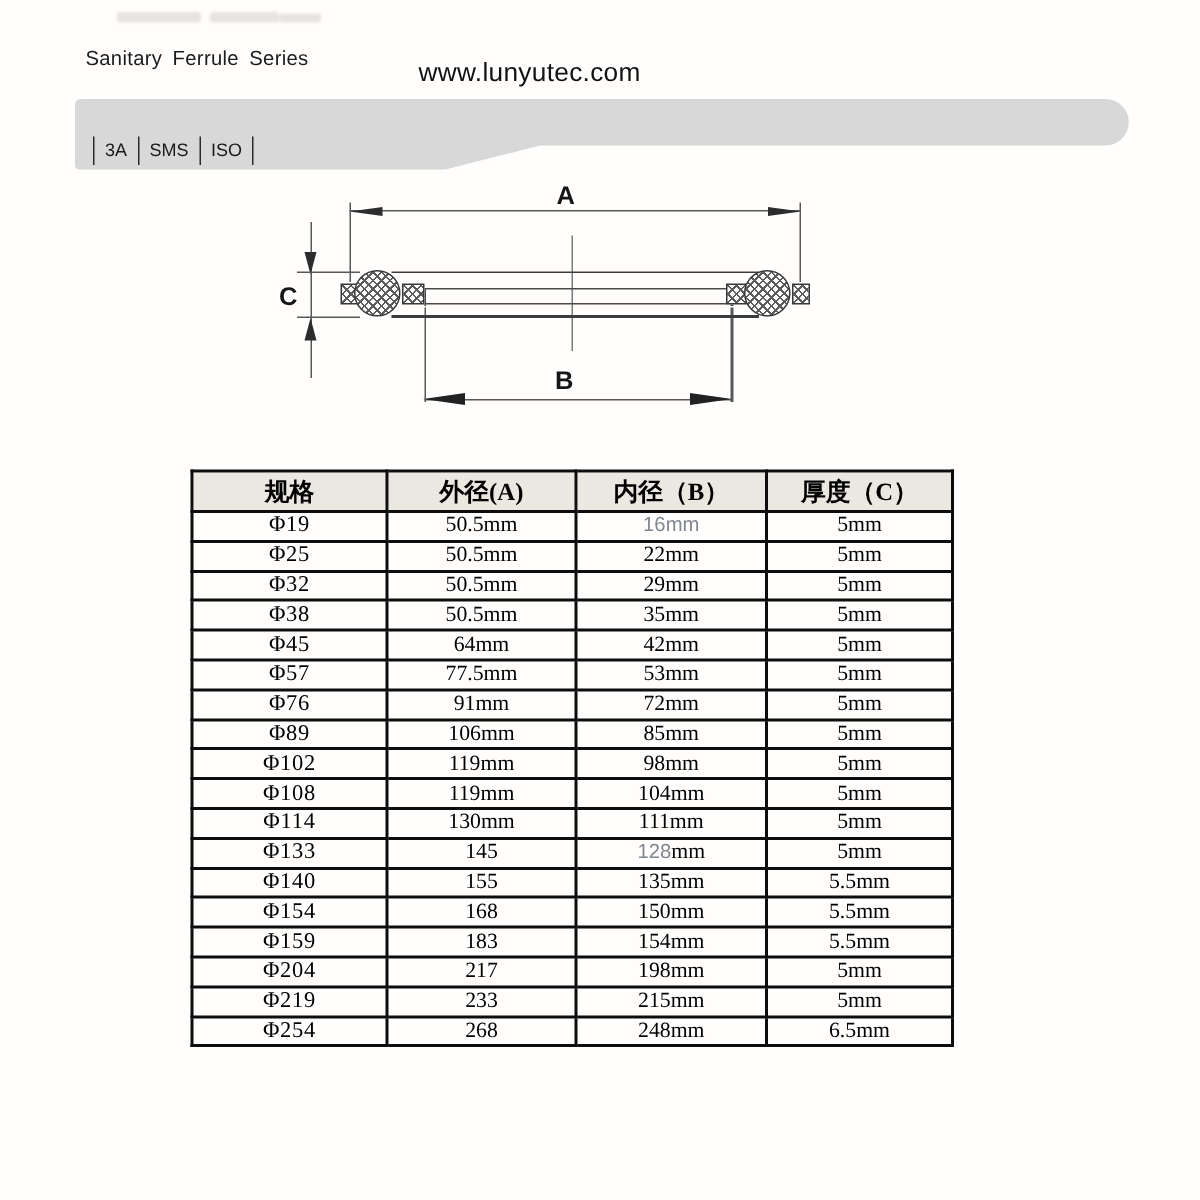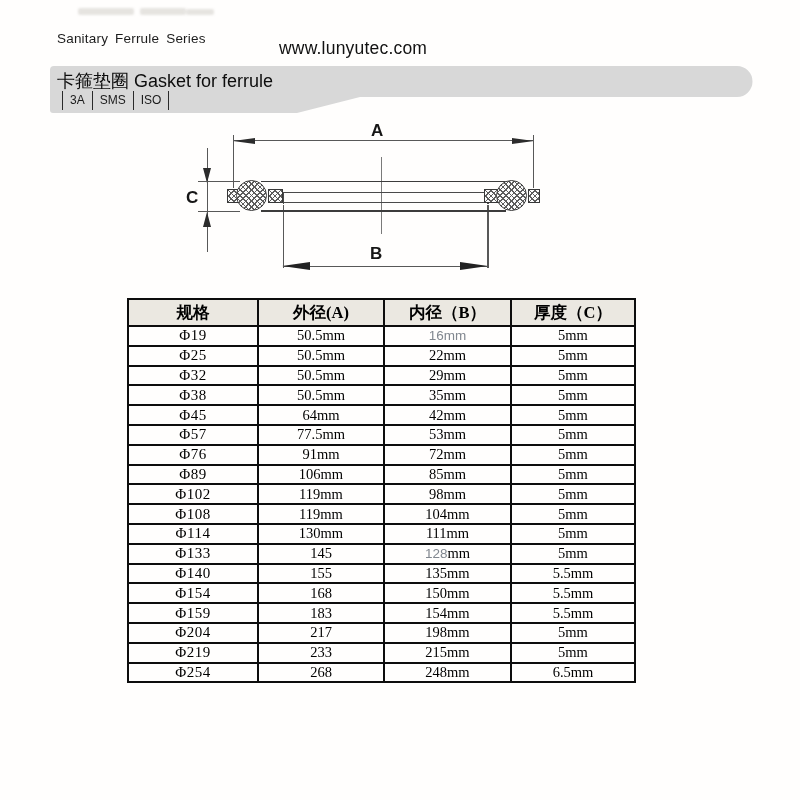--- a/index.html
+++ b/index.html
@@ -81,21 +81,21 @@
   .bead-l { left:236px; top:180px; }
   .bead-r { left:496px; top:180px; }
   .tab { position:absolute; height:14px; top:189px; border:1.4px solid #383838; }
   .tab-lo { left:227px; width:12px; }
   .tab-li { left:268px; width:15px; }
   .tab-ri { left:484px; width:15px; }
   .tab-ro { left:528px; width:12px; }
 
   
   .spec-table {
-    position:absolute; left:127px; top:298px; width:507px;
+    position:absolute; left:127px; top:313px; width:507px;
     border-collapse:collapse; table-layout:fixed;
     font-family:"Liberation Serif", serif;
   }
   .spec-table th, .spec-table td {
     border:2px solid #0d0d0d; text-align:center; vertical-align:middle; padding:0;
     overflow:hidden; white-space:nowrap;
   }
   .spec-table thead th {
     height:27px; background:#ebe8e1; font-size:16.5px; font-weight:700; color:#000;
   }
@@ -111,21 +111,20 @@
   <div class="smudge sm1"></div>
   <div class="smudge sm2"></div>
   <div class="smudge sm3"></div>
 
   <div class="series-label">Sanitary Ferrule Series</div>
   <div class="website">www.lunyutec.com</div>
 
   <svg class="band-svg" width="800" height="130" aria-hidden="true">
     <path d="M54 66 L737 66 A15.5 15.5 0 0 1 737 97 L360 97 L297 113 L53 113 Q50 113 50 110 L50 70 Q50 66 54 66 Z" fill="#d8d8d8"></path>
   </svg>
-  <div class="band-title">卡箍垫圈 Gasket for ferrule</div>
   <div class="band-standards">
     <span class="std">3A</span>
     <span class="std">SMS</span>
     <span class="std">ISO</span>
   </div>
 
   <div>
     <div class="hl a-line" style="height:1.2px;background:#585858;"></div>
     <div class="arr a-arr-l"></div>
     <div class="arr a-arr-r"></div>

